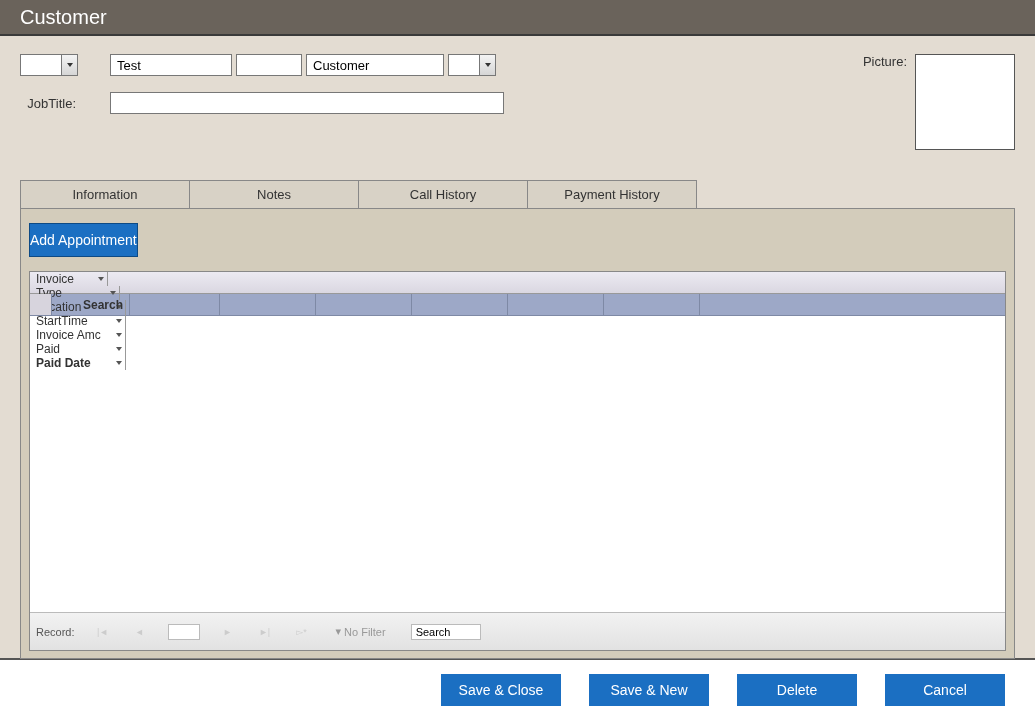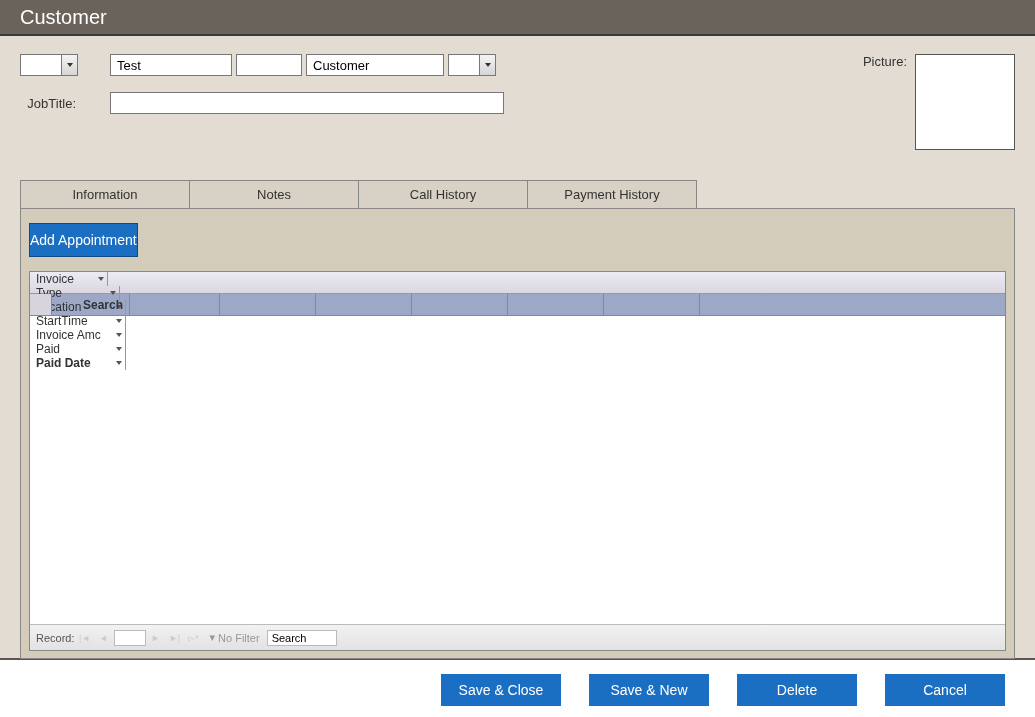--- a/index.html
+++ b/index.html
@@ -171,27 +171,27 @@
   .selcol { width: 22px; background: #d7d4dd; }
   .grid-row {
     display: flex;
     height: 22px;
     background: #9da8c7;
     border-bottom: 1px solid #7e89a5;
   }
   .grid-row .gcell { border-right: 1px solid #7e89a5; }
   .grid-body { flex: 1; background: #fff; }
   .record-nav {
-    height: 26px;
+    height: 38px;
     background: linear-gradient(#f2f2f2,#e2e2e2);
     border-top: 1px solid #bbb;
     display: flex;
     align-items: center;
     padding: 0 6px;
-    gap: 1px;
+    gap: 19px;
     font-size: 11px;
     color: #555;
   }
   .navbtn {
     width: 18px;
     height: 16px;
     display: inline-flex;
     align-items: center;
     justify-content: center;
     color: #888;

